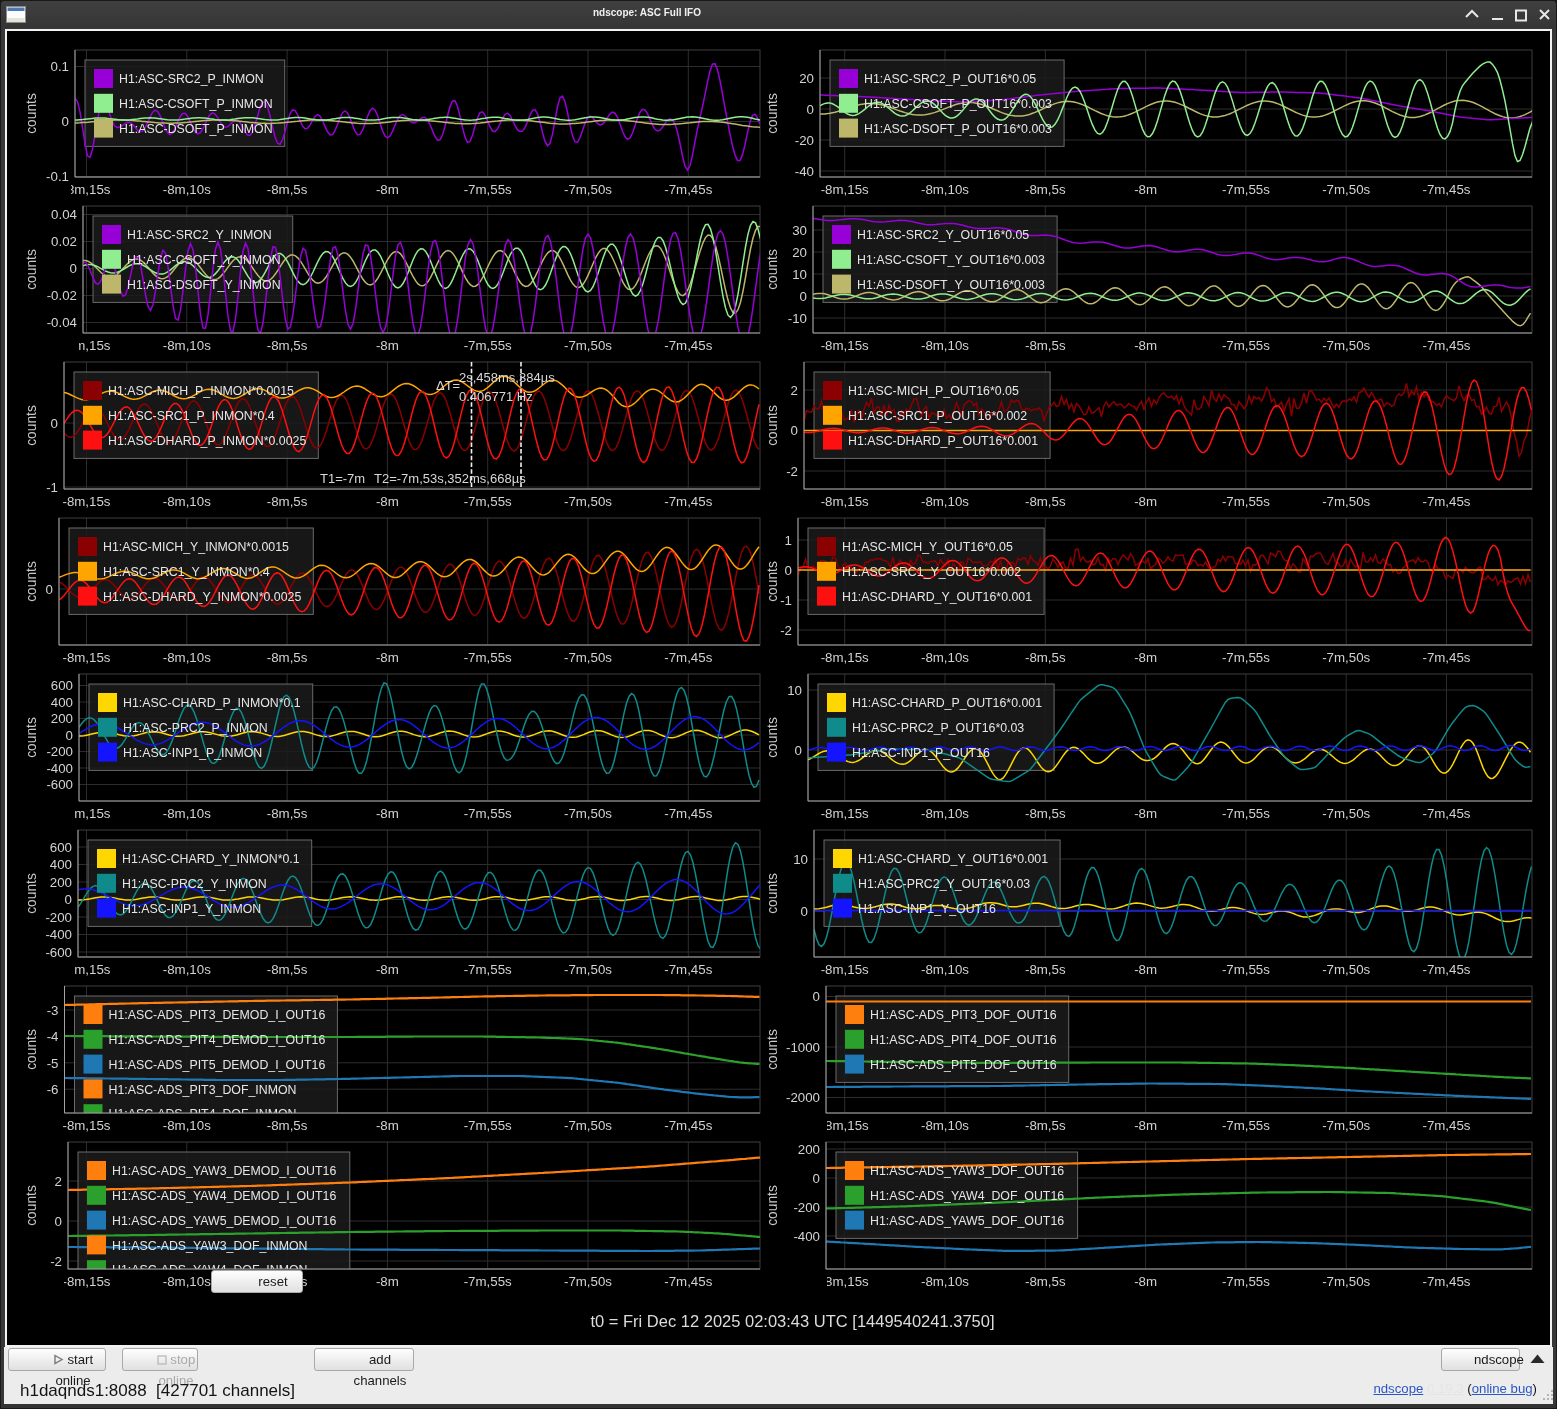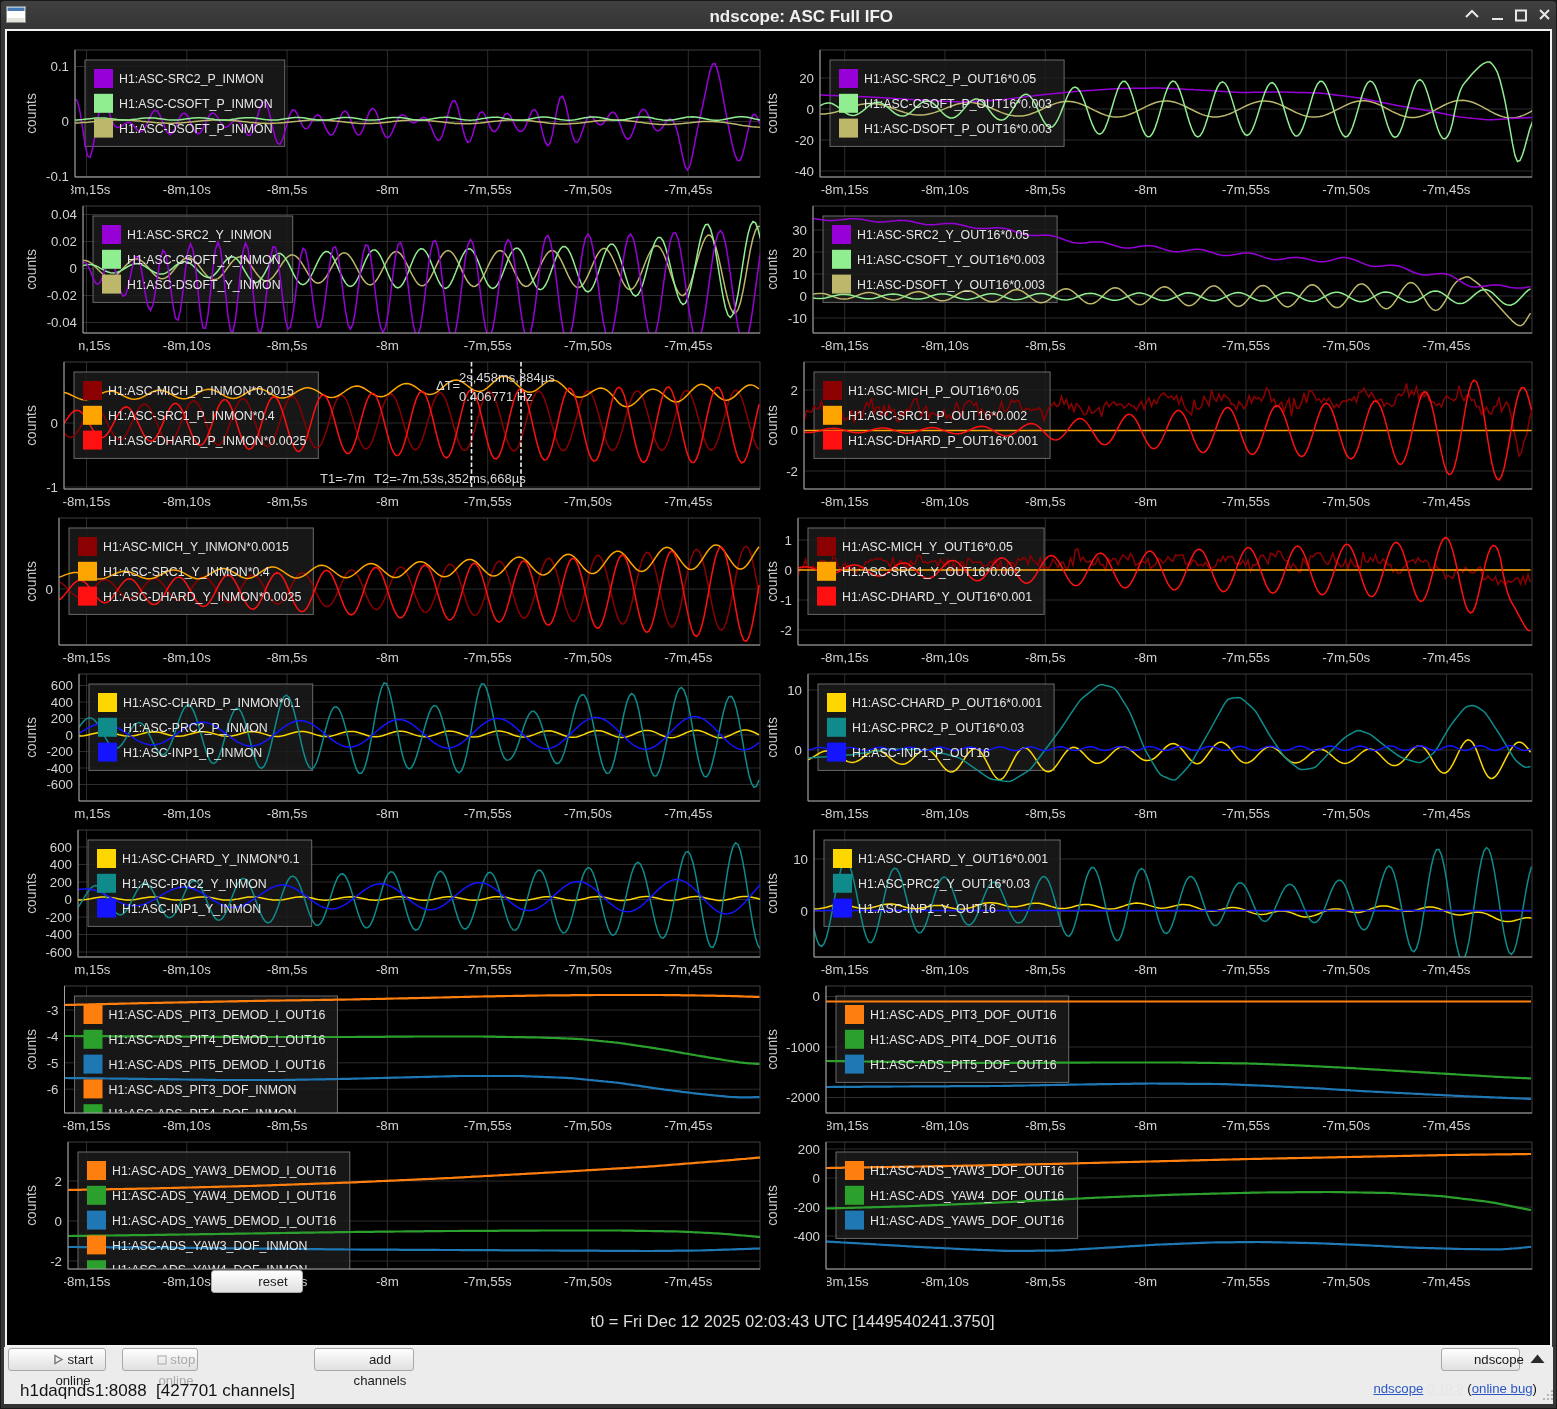--- a/index.html
+++ b/index.html
@@ -1,21 +1,21 @@
 <!DOCTYPE html>
 <html><head><meta charset="utf-8"><style>
 * { margin:0; padding:0; box-sizing:border-box; }
 html,body { width:1557px; height:1409px; background:#373737; overflow:hidden;
   font-family:"Liberation Sans",sans-serif; }
 .ab { position:absolute; }
 #titlebar { position:absolute; left:0; top:0; width:1557px; height:28px;
   background:linear-gradient(#404040,#353535); border:1px solid #141414; border-bottom:none;
   border-radius:4px 4px 0 0; }
-#title { position:absolute; left:593px; top:7px; width:300px; text-align:right;
-  color:#f0f0f0; font-size:17px; font-weight:bold; }
+#title { position:absolute; left:593px; top:7px; width:300px; text-align:left;
+  color:#f0f0f0; font-size:10px; font-weight:bold; }
 svg text.leg { font-size:12.35px; fill:#e6e6e6; font-family:"Liberation Sans",sans-serif; }
 svg text.tick { font-size:13.3px; fill:#d2d2d2; font-family:"Liberation Sans",sans-serif; }
 svg text.cnt { font-size:13.8px; fill:#c9c9c9; font-family:"Liberation Sans",sans-serif; }
 svg text.cur { font-size:13.0px; fill:#d8d8d8; font-family:"Liberation Sans",sans-serif; }
 .btn { position:absolute; height:23px; background:linear-gradient(#fefefe,#e0e0e0);
   border:1px solid #a8a8a8; border-radius:3px; color:#1a1a1a; font-size:13.2px;
   text-align:center; line-height:21px;padding-left:32px; }
 </style></head><body>
 <div id="titlebar"></div>
 <svg class="ab" style="left:6px;top:6px" width="20" height="17" viewBox="0 0 20 17">

